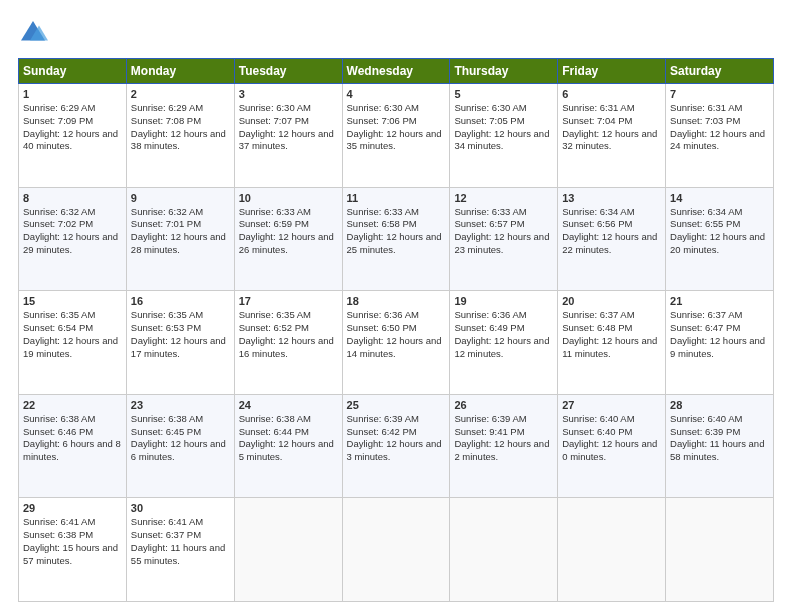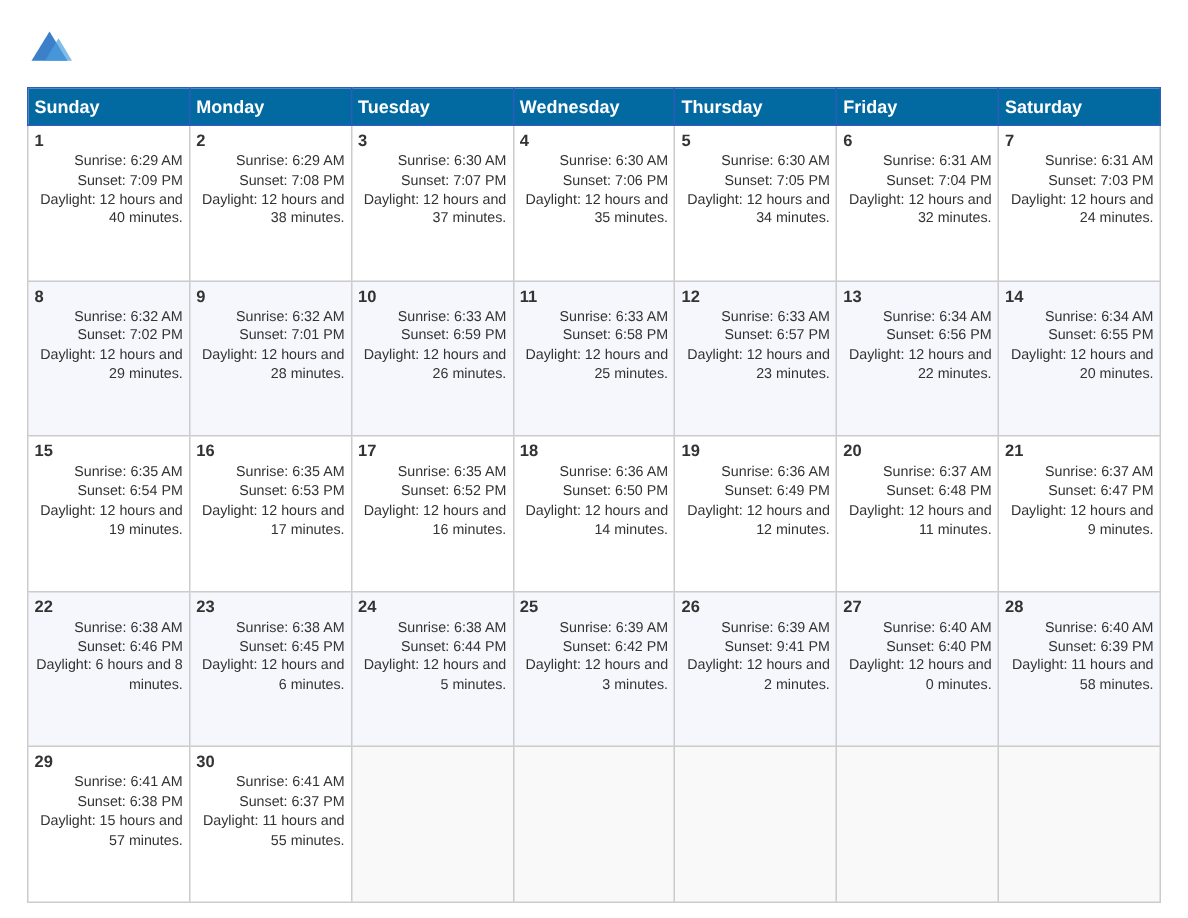--- a/index.html
+++ b/index.html
@@ -52,21 +52,21 @@
       color: #555;
     }
     .calendar {
       flex: 1;
       border: 1px solid #ccc;
       border-collapse: collapse;
       width: 100%;
       table-layout: fixed;
     }
     .calendar thead tr th {
-      background: #0369a1;
+      background: #4d7c0f;
       color: #fff;
       font-size: 12px;
       font-weight: bold;
       padding: 5px 4px;
       border: 1px solid #2a5dbd;
       text-align: left;
     }
     .calendar tbody tr td {
       border: 1px solid #ccc;
       vertical-align: top;
@@ -82,21 +82,20 @@
       background: #fff;
     }
     .day-number {
       font-size: 11px;
       font-weight: bold;
       display: block;
       margin-bottom: 2px;
     }
     .cell-content {
       line-height: 1.35;
-      text-align: right;
     }
     td.empty {
       background: #f9f9f9 !important;
     }
   </style>
 </head>
 <body>
 
 <div class="page">
   <div class="header">

